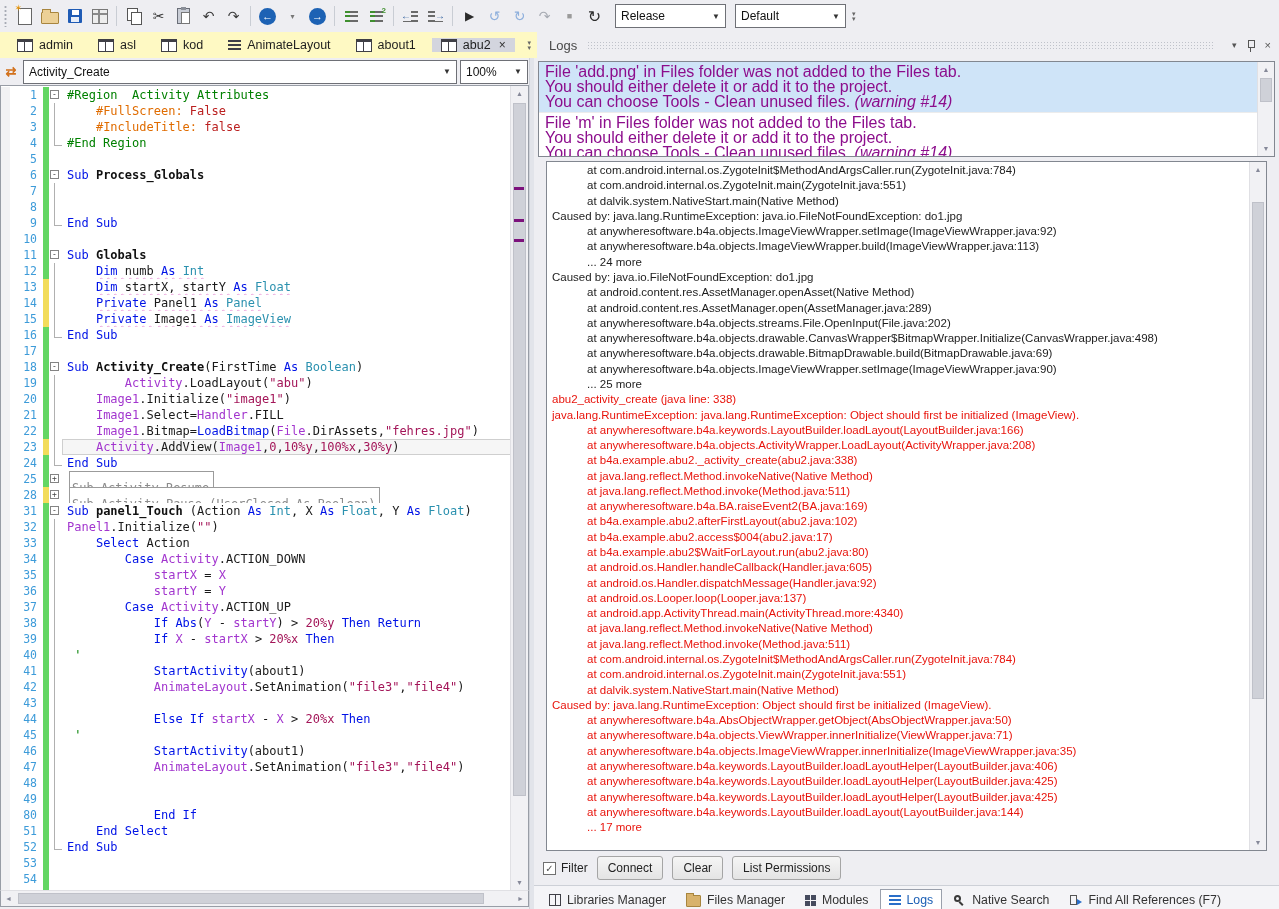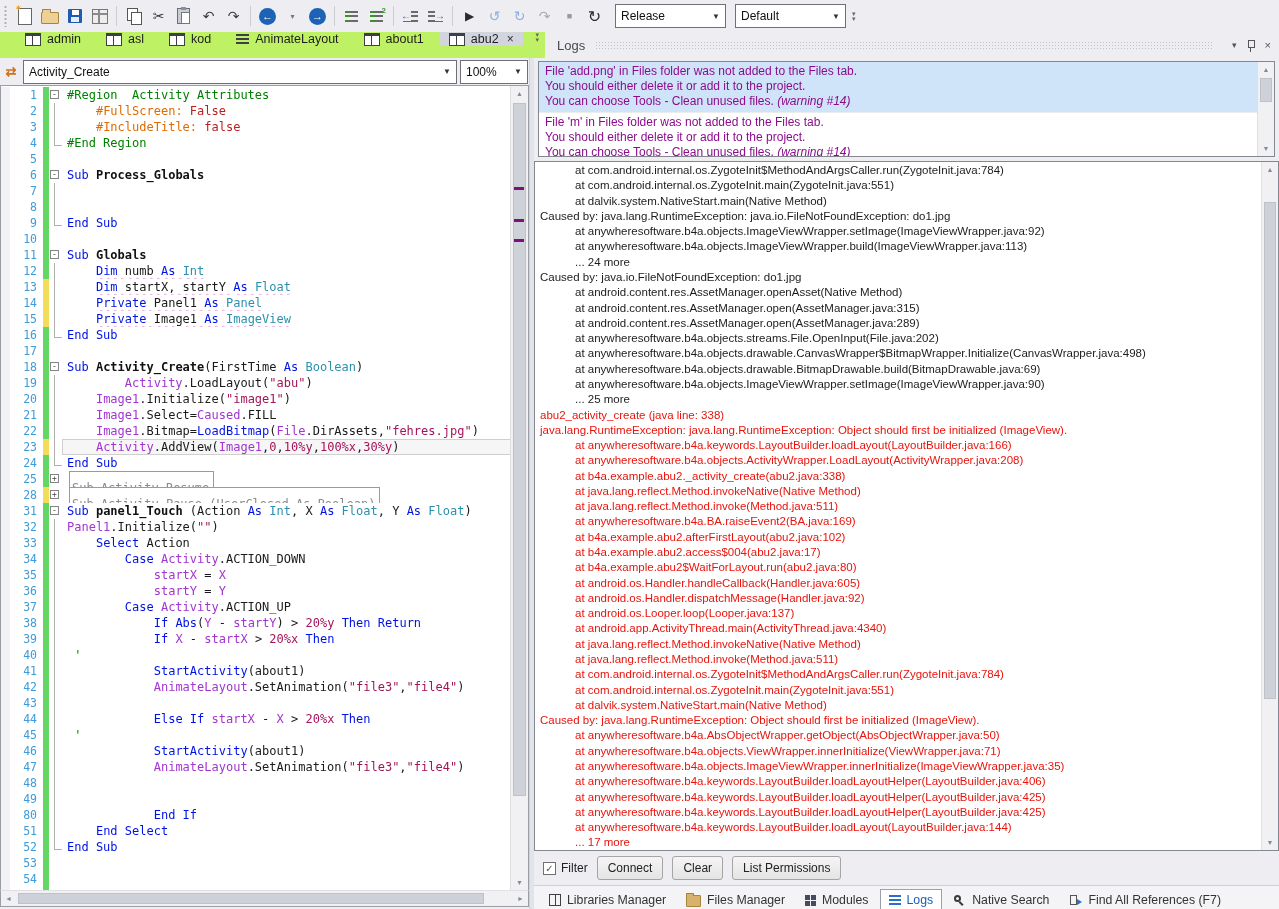--- a/index.html
+++ b/index.html
@@ -36,21 +36,21 @@
   .ic-back,.ic-fwd{width:17px;height:17px;border-radius:50%;background:#1d62b4;color:#fff;font-size:11px;line-height:17px;text-align:center;font-weight:bold;}
   .ic-comment,.ic-uncomment{width:13px;height:11px;background:
       repeating-linear-gradient(to bottom,#6a6a6a 0 2px,transparent 2px 4.5px);}
   .ic-comment::before,.ic-uncomment::before{content:"";position:absolute;left:0;top:0;width:5px;height:11px;background:repeating-linear-gradient(to bottom,#3f8f2f 0 2px,transparent 2px 4.5px);}
   .ic-uncomment::after{content:"2";position:absolute;right:-3px;top:-5px;font-size:8px;color:#3f8f2f;font-weight:bold;}
   .ic-outdent,.ic-indent{width:15px;height:11px;background:repeating-linear-gradient(to bottom,#6a6a6a 0 2px,transparent 2px 4.5px);}
   .ic-outdent::after{content:"←";position:absolute;left:-2px;top:-1px;font-size:10px;color:#2f5f9e;background:#eeeef2;line-height:11px;}
   .ic-indent::after{content:"→";position:absolute;right:-2px;top:-1px;font-size:10px;color:#2f5f9e;background:#eeeef2;line-height:11px;}
 
   
-  .tabbar{height:26px;display:flex;align-items:flex-start;padding-left:16px;background:#bef264;}
+  .tabbar{height:26px;display:flex;align-items:center;padding-left:8px;background:#fef9c3;}
   .tab{display:flex;align-items:center;gap:6px;padding:0 9px;margin-right:7px;font-size:12.5px;color:#1e1e1e;cursor:default;}
   .tab.active{background:#d3d5de;}
   .tab .close{font-size:12px;color:#333;margin-left:2px;}
   .activity-module-icon{width:14px;height:11px;border:1px solid #3f3f46;background-color:#fff;
      background-image:linear-gradient(#3f3f46,#3f3f46),linear-gradient(#3f3f46,#3f3f46);
      background-size:100% 2px,1px 100%;background-position:0 0,6px 0;background-repeat:no-repeat;}
   .code-module-icon{width:13px;height:10px;background:repeating-linear-gradient(to bottom,#3f3f46 0 2px,transparent 2px 4px);}
 
   
   .main{display:flex;height:877px;}
@@ -101,27 +101,27 @@
   .logs-header{height:26px;display:flex;align-items:center;padding:0 8px;color:#4a4a4a;font-size:13px;}
   .dotted{flex:1;height:10px;margin:2px 10px 0 10px;background:radial-gradient(#bfc2ca 0.8px,transparent 1px);background-size:3px 3px;}
   .hicon{color:#555;margin-left:9px;font-size:11px;line-height:11px;}
   .hicon.menu{font-size:9px;}
   .pin-icon{position:relative;width:10px;height:13px;display:inline-block;}
   .pin-icon::before{content:"";position:absolute;left:2px;top:1px;width:5px;height:6px;border:1px solid #555;}
   .pin-icon::after{content:"";position:absolute;left:4px;top:9px;width:1px;height:4px;background:#555;}
 
   .warnbox{margin:3px 4px 4px 4px;height:94px;border:1px solid #828790;background:#fff;position:relative;overflow:hidden;}
   .warnlist{position:absolute;left:0;top:0;right:16px;bottom:0;overflow:hidden;}
-  .witem{padding:2px 6px 3px 6px;font-size:12px;line-height:15px;color:#8c0d8c;border-bottom:1px solid #ececec;}
+  .witem{padding:2px 6px 3px 6px;font-size:16px;line-height:15px;color:#8c0d8c;border-bottom:1px solid #ececec;}
   .witem.sel{background:#cfe4f8;}
   .wtag{font-style:italic;}
   .wscroll{position:absolute;top:0;right:0;bottom:0;width:16px;background:#f1f1f4;border-left:1px solid #e0e0e4;}
   .wthumb{position:absolute;left:2px;right:2px;top:16px;height:22px;background:#cfd1d8;border:1px solid #bfc1c9;}
 
-  .tracebox{margin:0 0;height:688px;border:1px solid #828790;background:#fff;position:relative;overflow:hidden;}
+  .tracebox{margin:0 12px;height:688px;border:1px solid #828790;background:#fff;position:relative;overflow:hidden;}
   .tracelist{position:absolute;left:0;top:1px;right:16px;bottom:0;overflow:hidden;}
   .tline{white-space:pre;font-size:11.5px;line-height:15.28px;padding-left:5px;color:#1c1c1c;overflow:hidden;}
   .tline.ind{padding-left:40px;}
   .tline.r{color:#e8140c;}
   .tscroll{position:absolute;top:0;right:0;bottom:0;width:16px;background:#f1f1f4;border-left:1px solid #e0e0e4;}
   .tthumb{position:absolute;left:2px;right:2px;top:40px;height:72%;background:#cfd1d8;border:1px solid #bfc1c9;}
 
   .log-controls{height:34px;display:flex;align-items:center;gap:9px;padding:0 9px;}
   .chkwrap{display:flex;align-items:center;gap:5px;font-size:12px;color:#222;}
   .chk{width:13px;height:13px;box-sizing:border-box;border:1px solid #707070;background:#fff;font-size:10px;line-height:11px;text-align:center;color:#555;}
@@ -290,21 +290,21 @@
             <div class="row"><span class="gnum">11</span><span class="gbar bar-g"></span><span class="gfold"><span class="fbox">-</span></span><span class="codeln"><span class="kw">Sub </span><span class="sub">Globals</span></span></div>
             <div class="row"><span class="gnum">12</span><span class="gbar bar-g"></span><span class="gfold"><span class="fvert"></span></span><span class="codeln"><span class="id">    </span><span class="kw sq">Dim </span><span class="id sq">numb </span><span class="kw sq">As </span><span class="typ sq">Int</span></span></div>
             <div class="row"><span class="gnum">13</span><span class="gbar bar-y"></span><span class="gfold"><span class="fvert"></span></span><span class="codeln"><span class="id">    </span><span class="kw sq">Dim </span><span class="id sq">startX, startY </span><span class="kw sq">As </span><span class="typ sq">Float</span></span></div>
             <div class="row"><span class="gnum">14</span><span class="gbar bar-y"></span><span class="gfold"><span class="fvert"></span></span><span class="codeln"><span class="id">    </span><span class="kw sq">Private </span><span class="id sq">Panel1 </span><span class="kw sq">As </span><span class="typ sq">Panel</span></span></div>
             <div class="row"><span class="gnum">15</span><span class="gbar bar-y"></span><span class="gfold"><span class="fvert"></span></span><span class="codeln"><span class="id">    </span><span class="kw sq">Private </span><span class="id sq">Image1 </span><span class="kw sq">As </span><span class="typ sq">ImageView</span></span></div>
             <div class="row"><span class="gnum">16</span><span class="gbar bar-g"></span><span class="gfold"><span class="fendv"></span><span class="fendh"></span></span><span class="codeln"><span class="kw">End Sub</span></span></div>
             <div class="row"><span class="gnum">17</span><span class="gbar bar-g"></span><span class="gfold"></span><span class="codeln"></span></div>
             <div class="row"><span class="gnum">18</span><span class="gbar bar-g"></span><span class="gfold"><span class="fbox">-</span></span><span class="codeln"><span class="kw">Sub </span><span class="sub">Activity_Create</span><span class="id">(FirstTime </span><span class="kw">As </span><span class="typ">Boolean</span><span class="id">)</span></span></div>
             <div class="row"><span class="gnum">19</span><span class="gbar bar-g"></span><span class="gfold"><span class="fvert"></span></span><span class="codeln"><span class="id">        </span><span class="var">Activity</span><span class="id">.LoadLayout(</span><span class="str">"abu"</span><span class="id">)</span></span></div>
             <div class="row"><span class="gnum">20</span><span class="gbar bar-g"></span><span class="gfold"><span class="fvert"></span></span><span class="codeln"><span class="id">    </span><span class="var">Image1</span><span class="id">.Initialize(</span><span class="str">"image1"</span><span class="id">)</span></span></div>
-            <div class="row"><span class="gnum">21</span><span class="gbar bar-g"></span><span class="gfold"><span class="fvert"></span></span><span class="codeln"><span class="id">    </span><span class="var">Image1</span><span class="id">.Select=</span><span class="var">Caused</span><span class="id">.FILL</span></span></div>
+            <div class="row"><span class="gnum">21</span><span class="gbar bar-g"></span><span class="gfold"><span class="fvert"></span></span><span class="codeln"><span class="id">    </span><span class="var">Image1</span><span class="id">.Select=</span><span class="var">Handler</span><span class="id">.FILL</span></span></div>
             <div class="row"><span class="gnum">22</span><span class="gbar bar-g"></span><span class="gfold"><span class="fvert"></span></span><span class="codeln"><span class="id">    </span><span class="var">Image1</span><span class="id">.Bitmap=</span><span class="kw">LoadBitmap</span><span class="id">(</span><span class="var">File</span><span class="id">.DirAssets,</span><span class="str">"fehres.jpg"</span><span class="id">)</span></span></div>
             <div class="row cur"><span class="gnum">23</span><span class="gbar bar-y"></span><span class="gfold"><span class="fvert"></span></span><span class="codeln"><span class="id">    </span><span class="var">Activity</span><span class="id">.AddView(</span><span class="var">Image1</span><span class="id">,</span><span class="num">0</span><span class="id">,</span><span class="num">10%y</span><span class="id">,</span><span class="num">100%x</span><span class="id">,</span><span class="num">30%y</span><span class="id">)</span></span></div>
             <div class="row"><span class="gnum">24</span><span class="gbar bar-g"></span><span class="gfold"><span class="fendv"></span><span class="fendh"></span></span><span class="codeln"><span class="kw">End Sub</span></span></div>
             <div class="row"><span class="gnum">25</span><span class="gbar bar-g"></span><span class="gfold"><span class="fbox">+</span></span><span class="codeln"><span class="clpbox">Sub Activity_Resume</span></span></div>
             <div class="row"><span class="gnum">28</span><span class="gbar bar-y"></span><span class="gfold"><span class="fbox">+</span></span><span class="codeln"><span class="clpbox">Sub Activity_Pause (UserClosed As Boolean)</span></span></div>
             <div class="row"><span class="gnum">31</span><span class="gbar bar-g"></span><span class="gfold"><span class="fbox">-</span></span><span class="codeln"><span class="kw">Sub </span><span class="sub">panel1_Touch </span><span class="id">(Action </span><span class="kw">As </span><span class="typ">Int</span><span class="id">, X </span><span class="kw">As </span><span class="typ">Float</span><span class="id">, Y </span><span class="kw">As </span><span class="typ">Float</span><span class="id">)</span></span></div>
             <div class="row"><span class="gnum">32</span><span class="gbar bar-g"></span><span class="gfold"><span class="fvert"></span></span><span class="codeln"><span class="var">Panel1</span><span class="id">.Initialize(</span><span class="str">""</span><span class="id">)</span></span></div>
             <div class="row"><span class="gnum">33</span><span class="gbar bar-g"></span><span class="gfold"><span class="fvert"></span></span><span class="codeln"><span class="id">    </span><span class="kw">Select </span><span class="id">Action</span></span></div>
             <div class="row"><span class="gnum">34</span><span class="gbar bar-g"></span><span class="gfold"><span class="fvert"></span></span><span class="codeln"><span class="id">        </span><span class="kw">Case </span><span class="var">Activity</span><span class="id">.ACTION_DOWN</span></span></div>
             <div class="row"><span class="gnum">35</span><span class="gbar bar-g"></span><span class="gfold"><span class="fvert"></span></span><span class="codeln"><span class="id">            </span><span class="var">startX</span><span class="id"> = </span><span class="var">X</span></span></div>
@@ -371,42 +371,41 @@
         <div class="tracelist" id="trace-list">
             <div class="tline ind">at com.android.internal.os.ZygoteInit$MethodAndArgsCaller.run(ZygoteInit.java:784)</div>
             <div class="tline ind">at com.android.internal.os.ZygoteInit.main(ZygoteInit.java:551)</div>
             <div class="tline ind">at dalvik.system.NativeStart.main(Native Method)</div>
             <div class="tline">Caused by: java.lang.RuntimeException: java.io.FileNotFoundException: do1.jpg</div>
             <div class="tline ind">at anywheresoftware.b4a.objects.ImageViewWrapper.setImage(ImageViewWrapper.java:92)</div>
             <div class="tline ind">at anywheresoftware.b4a.objects.ImageViewWrapper.build(ImageViewWrapper.java:113)</div>
             <div class="tline ind">... 24 more</div>
             <div class="tline">Caused by: java.io.FileNotFoundException: do1.jpg</div>
             <div class="tline ind">at android.content.res.AssetManager.openAsset(Native Method)</div>
-            <div class="tline ind">at android.content.res.AssetManager.open(AssetManager.java:315)</div>
             <div class="tline ind">at android.content.res.AssetManager.open(AssetManager.java:289)</div>
             <div class="tline ind">at anywheresoftware.b4a.objects.streams.File.OpenInput(File.java:202)</div>
             <div class="tline ind">at anywheresoftware.b4a.objects.drawable.CanvasWrapper$BitmapWrapper.Initialize(CanvasWrapper.java:498)</div>
             <div class="tline ind">at anywheresoftware.b4a.objects.drawable.BitmapDrawable.build(BitmapDrawable.java:69)</div>
             <div class="tline ind">at anywheresoftware.b4a.objects.ImageViewWrapper.setImage(ImageViewWrapper.java:90)</div>
             <div class="tline ind">... 25 more</div>
             <div class="tline r">abu2_activity_create (java line: 338)</div>
             <div class="tline r">java.lang.RuntimeException: java.lang.RuntimeException: Object should first be initialized (ImageView).</div>
             <div class="tline r ind">at anywheresoftware.b4a.keywords.LayoutBuilder.loadLayout(LayoutBuilder.java:166)</div>
             <div class="tline r ind">at anywheresoftware.b4a.objects.ActivityWrapper.LoadLayout(ActivityWrapper.java:208)</div>
             <div class="tline r ind">at b4a.example.abu2._activity_create(abu2.java:338)</div>
             <div class="tline r ind">at java.lang.reflect.Method.invokeNative(Native Method)</div>
             <div class="tline r ind">at java.lang.reflect.Method.invoke(Method.java:511)</div>
             <div class="tline r ind">at anywheresoftware.b4a.BA.raiseEvent2(BA.java:169)</div>
             <div class="tline r ind">at b4a.example.abu2.afterFirstLayout(abu2.java:102)</div>
             <div class="tline r ind">at b4a.example.abu2.access$004(abu2.java:17)</div>
             <div class="tline r ind">at b4a.example.abu2$WaitForLayout.run(abu2.java:80)</div>
             <div class="tline r ind">at android.os.Handler.handleCallback(Handler.java:605)</div>
             <div class="tline r ind">at android.os.Handler.dispatchMessage(Handler.java:92)</div>
             <div class="tline r ind">at android.os.Looper.loop(Looper.java:137)</div>
-            <div class="tline r ind">at android.app.ActivityThread.main(ActivityThread.java:4340)</div>
+            <div class="tline r ind">at android.app.ActivityThread.main(ActivityThread.more:4340)</div>
             <div class="tline r ind">at java.lang.reflect.Method.invokeNative(Native Method)</div>
             <div class="tline r ind">at java.lang.reflect.Method.invoke(Method.java:511)</div>
             <div class="tline r ind">at com.android.internal.os.ZygoteInit$MethodAndArgsCaller.run(ZygoteInit.java:784)</div>
             <div class="tline r ind">at com.android.internal.os.ZygoteInit.main(ZygoteInit.java:551)</div>
             <div class="tline r ind">at dalvik.system.NativeStart.main(Native Method)</div>
             <div class="tline r">Caused by: java.lang.RuntimeException: Object should first be initialized (ImageView).</div>
             <div class="tline r ind">at anywheresoftware.b4a.AbsObjectWrapper.getObject(AbsObjectWrapper.java:50)</div>
             <div class="tline r ind">at anywheresoftware.b4a.objects.ViewWrapper.innerInitialize(ViewWrapper.java:71)</div>
             <div class="tline r ind">at anywheresoftware.b4a.objects.ImageViewWrapper.innerInitialize(ImageViewWrapper.java:35)</div>
             <div class="tline r ind">at anywheresoftware.b4a.keywords.LayoutBuilder.loadLayoutHelper(LayoutBuilder.java:406)</div>

